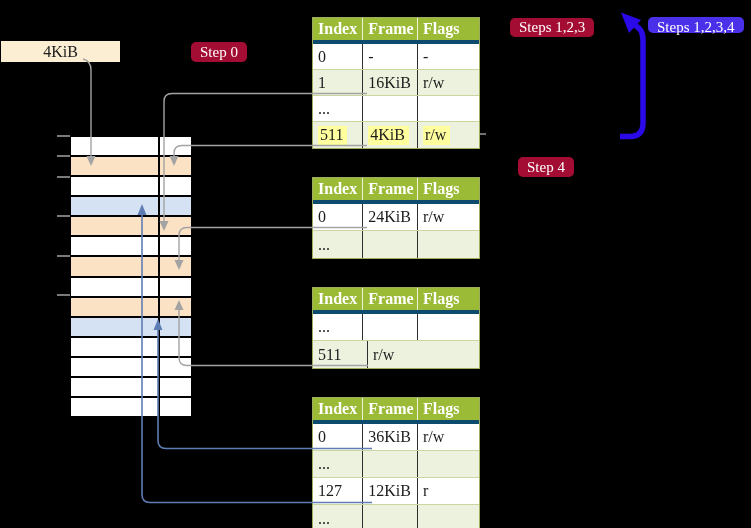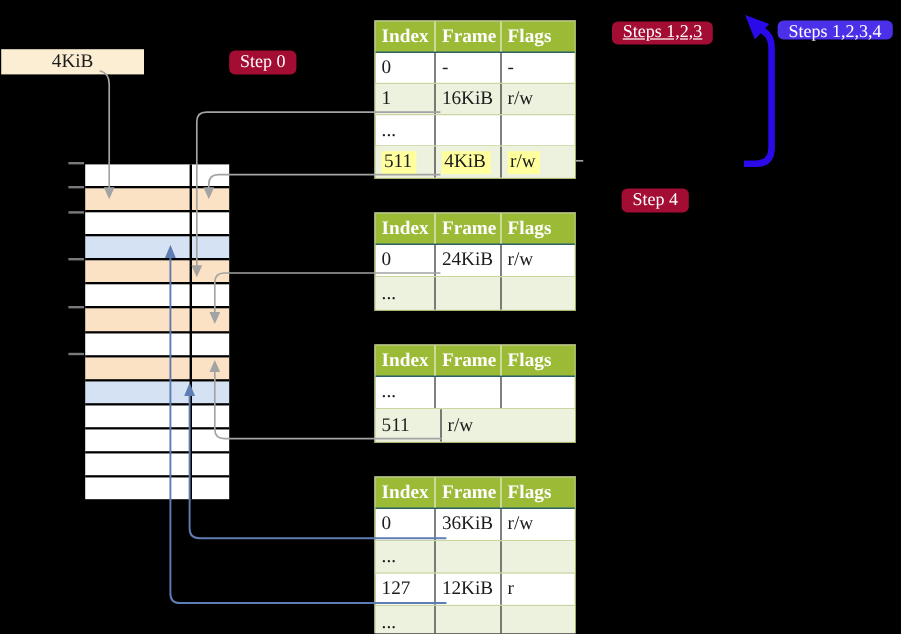--- a/index.html
+++ b/index.html
@@ -15,21 +15,21 @@
     font-size:16px; line-height:21px; text-align:center;
   }
   
   .badge {
     position:absolute; height:20px; line-height:20px; padding:0 9px;
     border-radius:5px; color:#fff; font-size:15px; white-space:nowrap;
   }
   .badge.red    { background:var(--badge-red,#A40D33); }
   .badge.indigo { background:var(--badge-indigo,#4A30E8); }
   .badge.b-step0    { left:191px; top:42px;  }
-  .badge.b-steps123 { left:510px; top:18px; height:19px; line-height:19px;text-decoration:underline; }
+  .badge.b-steps123 { left:510px; top:18px; height:19px; line-height:19px; }
   .badge.b-steps1234{ left:648px; top:17px; height:16px; }
   .badge.b-step4    { left:518px; top:157px; }
   
   .mcol {
     position:absolute; left:71px; top:137px; width:120px; height:279px;
     display:flex; flex-direction:column;
   }
   .mrow { flex:1; background:#fff; }
   .mrow:not(:last-child){ border-bottom:2px solid #000; }
   .mrow.frame  { background:var(--frame-orange,#FCE2C4); }
@@ -43,21 +43,21 @@
     background:#7a7a7a;
   }
   
   .ptable {
     position:absolute; left:312px; width:168px;
     border:1px solid #9fae5e; background:#fff; box-sizing:border-box;
   }
   .trow { display:flex; align-items:center; box-sizing:border-box; }
   .trow.hrow {
     background:var(--header-green,#9BBA35);
-    border-bottom:1px solid #0c4a6e;
+    border-bottom:4px solid #0c4a6e;
   }
   .trow:not(.hrow):not(:last-child){ border-bottom:1px solid #c9d6a2; }
   .trow.shade { background:var(--row-shade,#EDF2DE); }
   .cell {
     height:100%; box-sizing:border-box; padding-left:5px;
     font-size:16px; color:#1c1c1c; display:flex; align-items:center;
     overflow:hidden; white-space:nowrap;
   }
   .cell.c0 { width:54px; } .cell.c1 { width:60px; } .cell.c2 { width:68px; }
   .trow:not(.hrow) .cell + .cell { border-left:1px solid #2e2e2e; }

